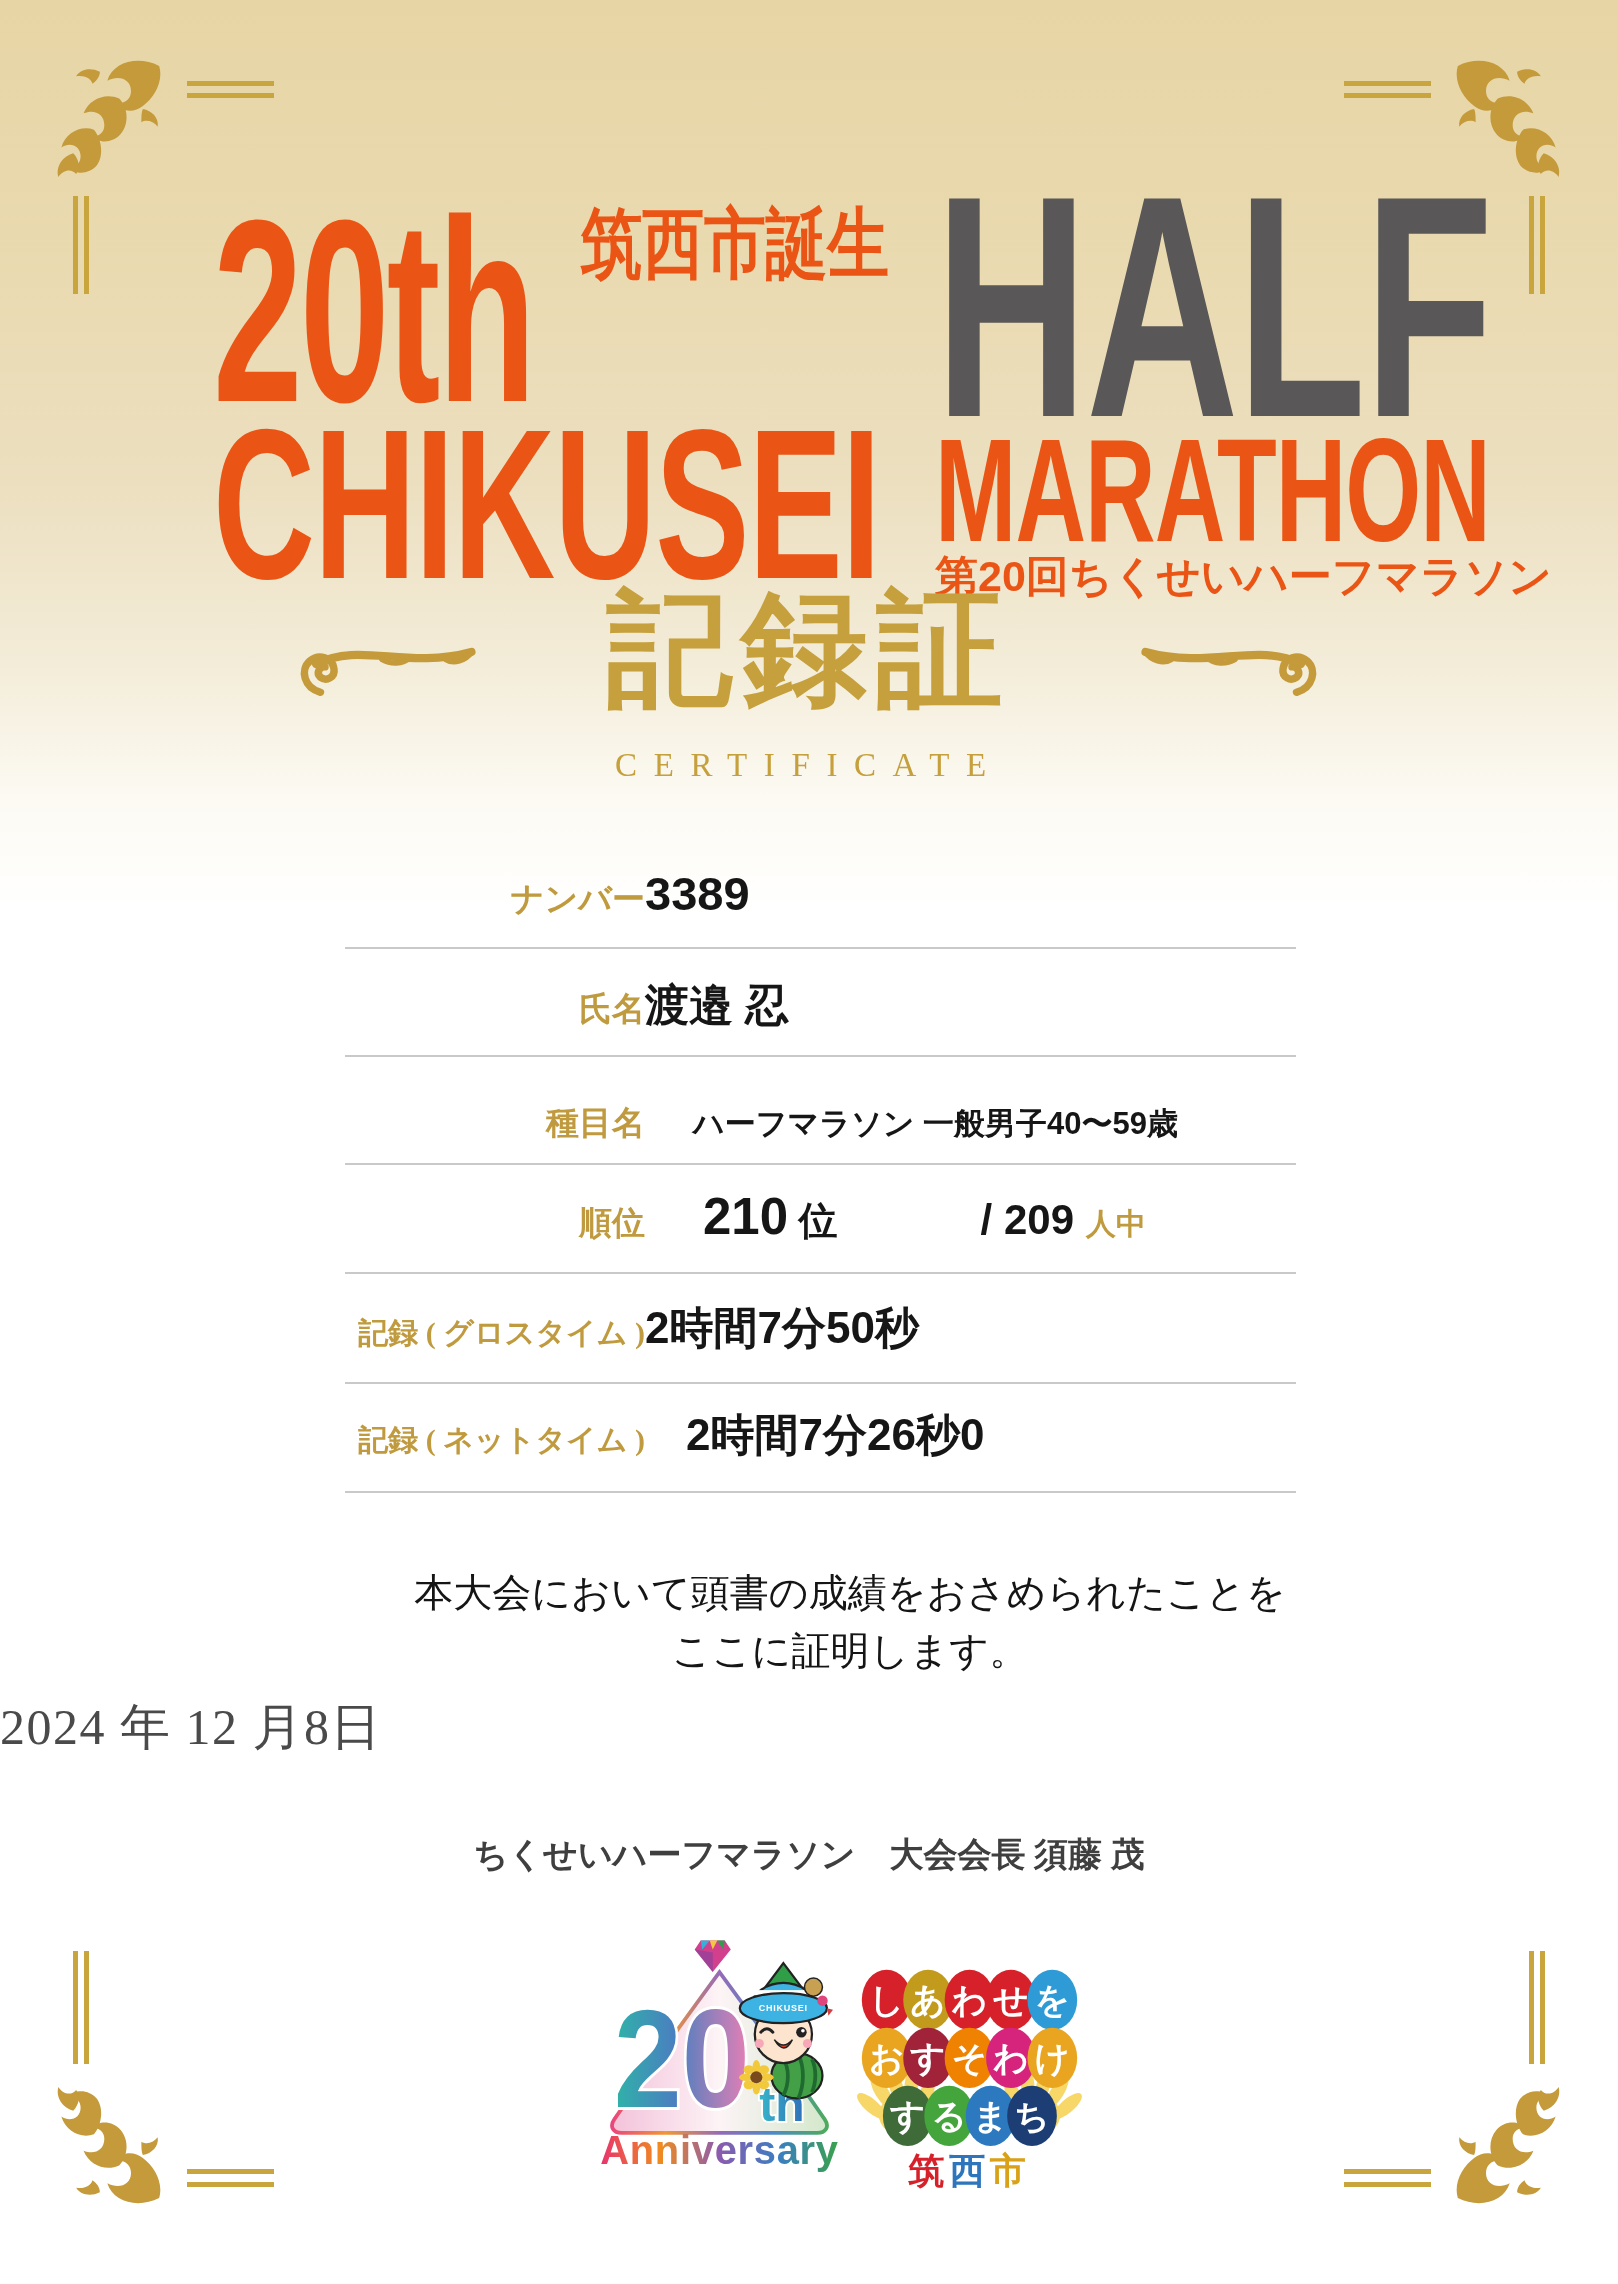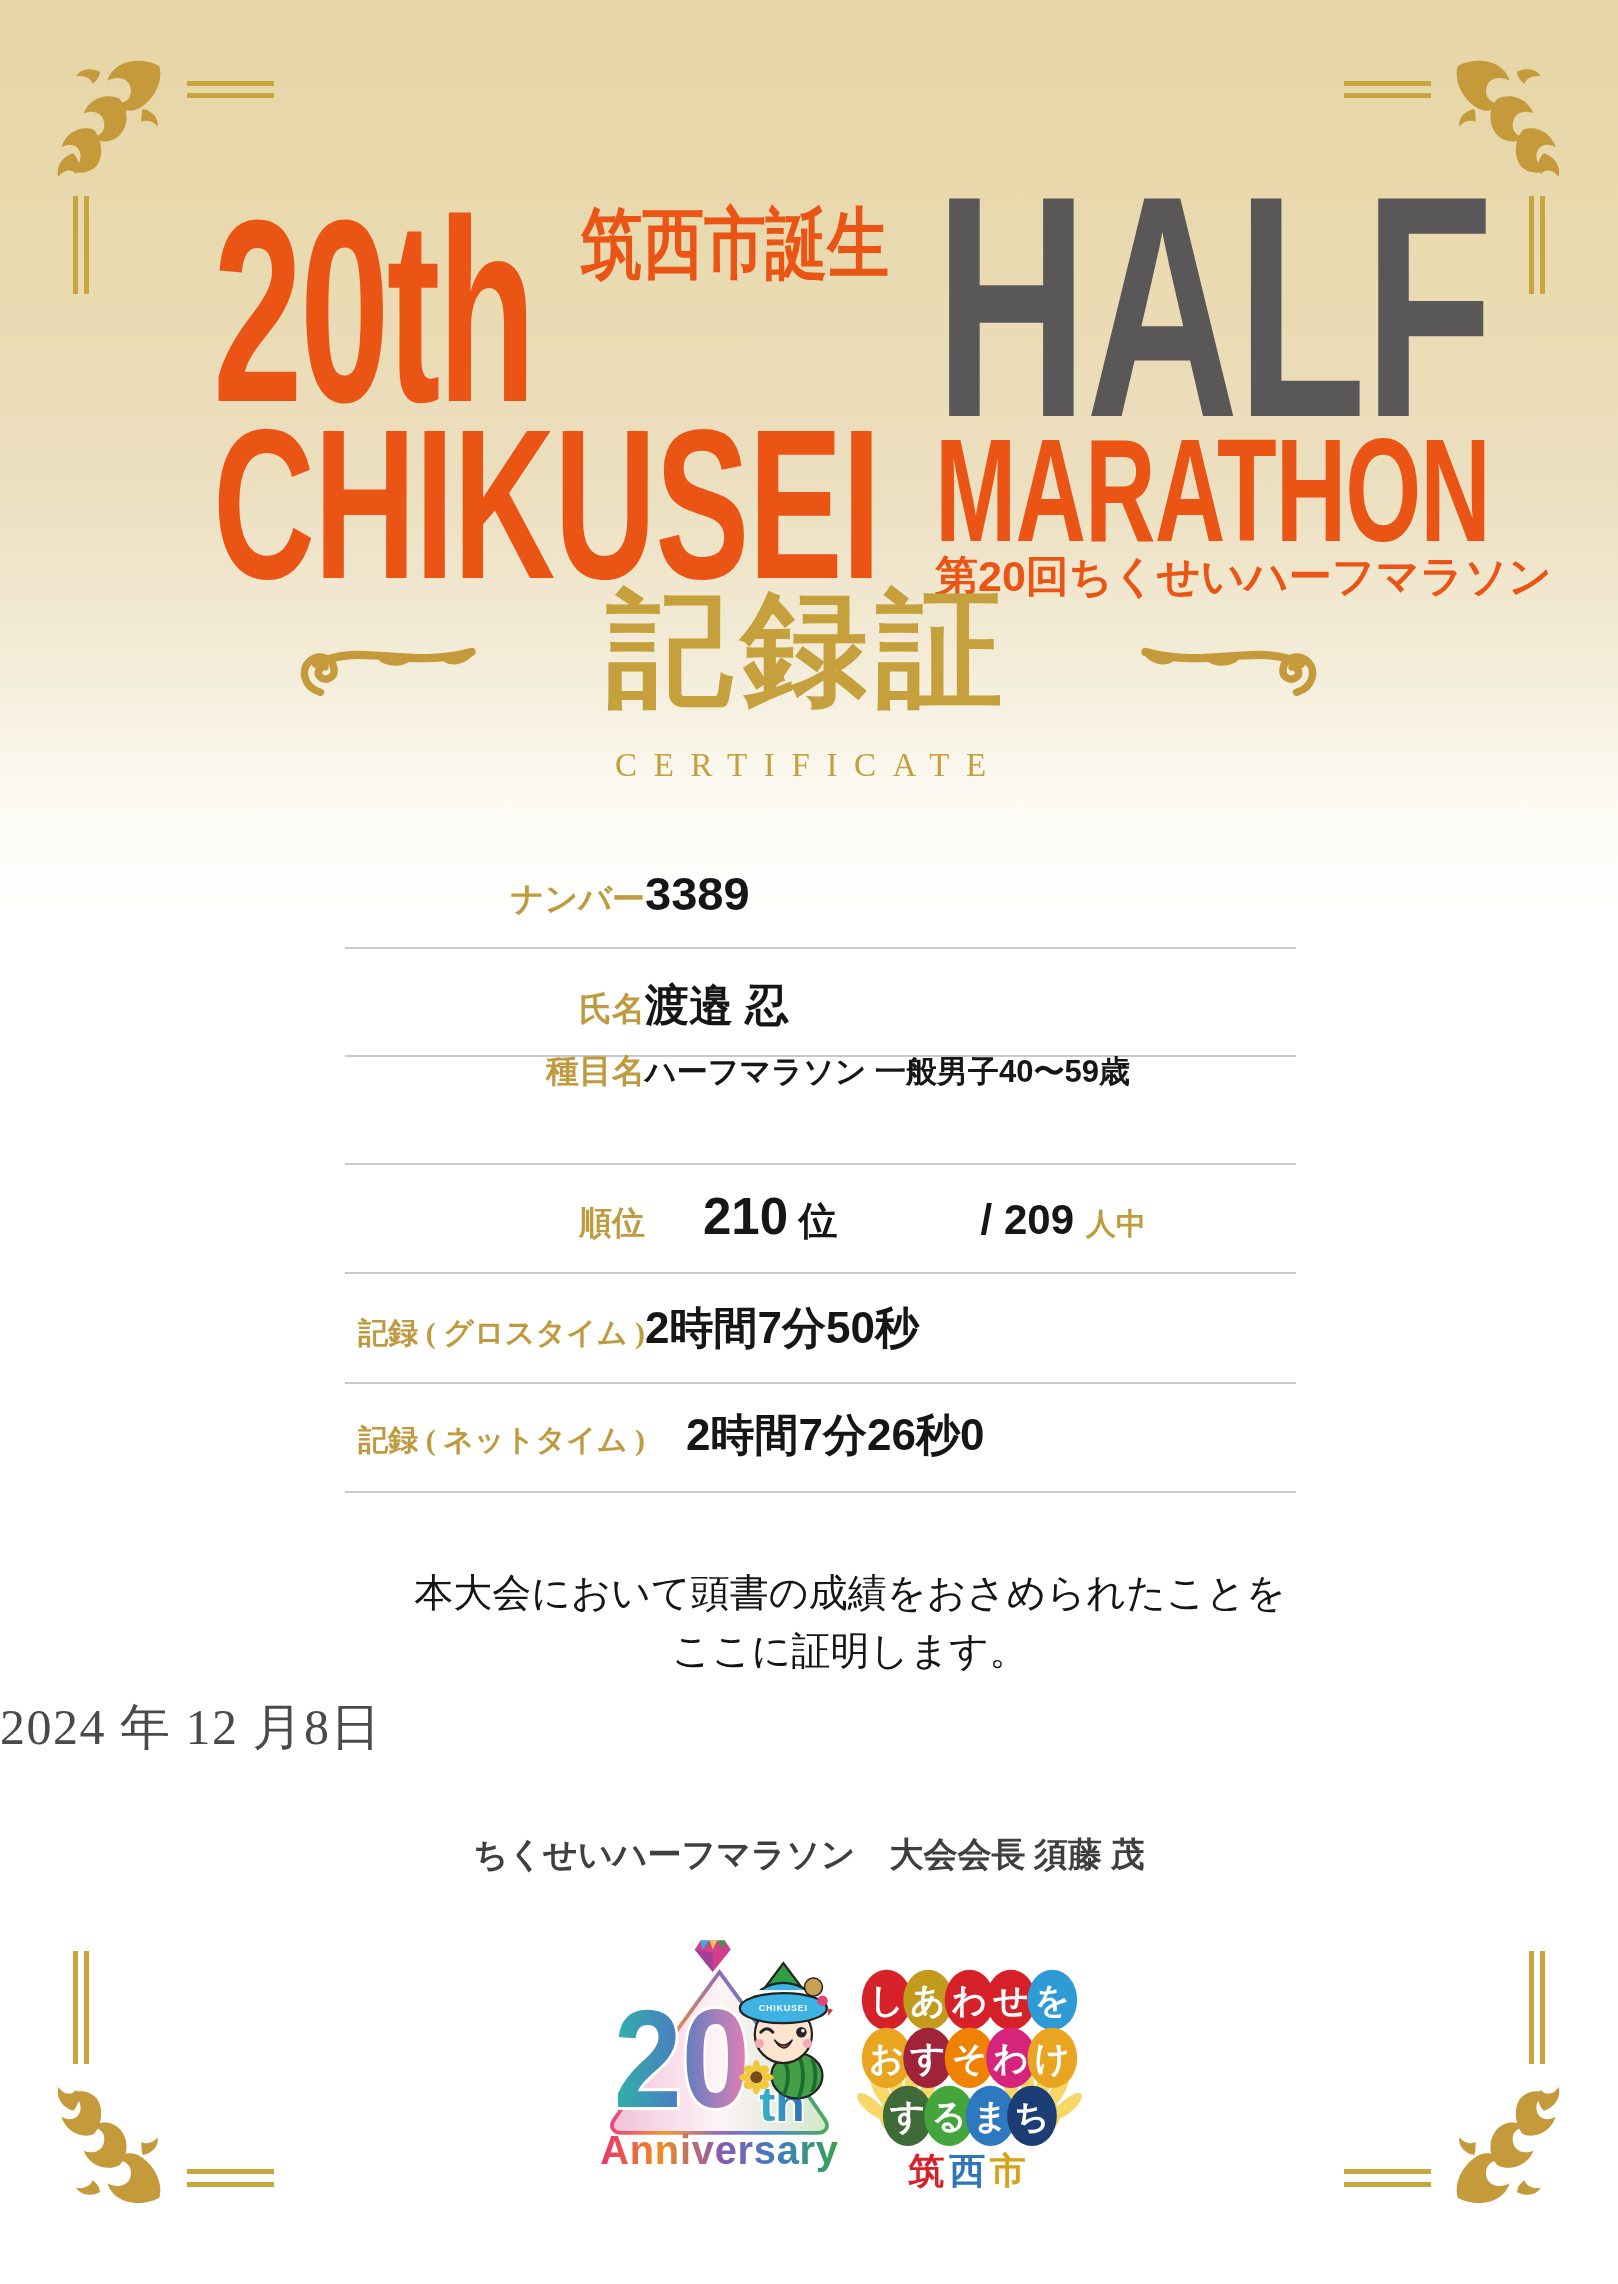--- a/index.html
+++ b/index.html
@@ -134,21 +134,21 @@
     <div class="row-value" style="font-size:47px;">3389</div>
   </div>
   <div class="divider" style="top:947px;"></div>
 
   <div class="row" style="top:980px;">
     <div class="row-label">氏名</div>
     <div class="row-value" style="font-size:44px;">渡邉 忍</div>
   </div>
   <div class="divider" style="top:1055px;"></div>
 
-  <div class="row" style="top:1053px;">
+  <div class="row" style="top:1105px;gap:48px;">
     <div class="row-label">種目名</div>
     <div class="row-value" style="font-size:31px;">ハーフマラソン 一般男子40〜59歳</div>
   </div>
   <div class="divider" style="top:1163px;"></div>
 
   <div class="row" style="top:1188px;gap:16px;">
     <div class="row-label">順位</div>
     <div class="row-value" style="margin-left:42px;display:flex;align-items:baseline;">
       <span class="rank-num">210</span>
       <span class="rank-unit">位</span>

